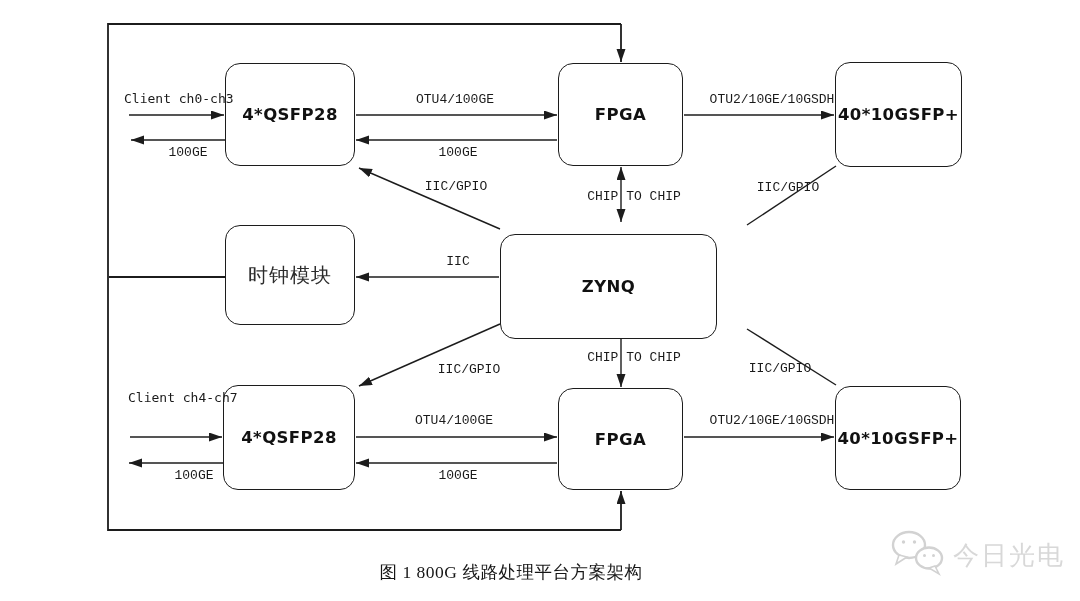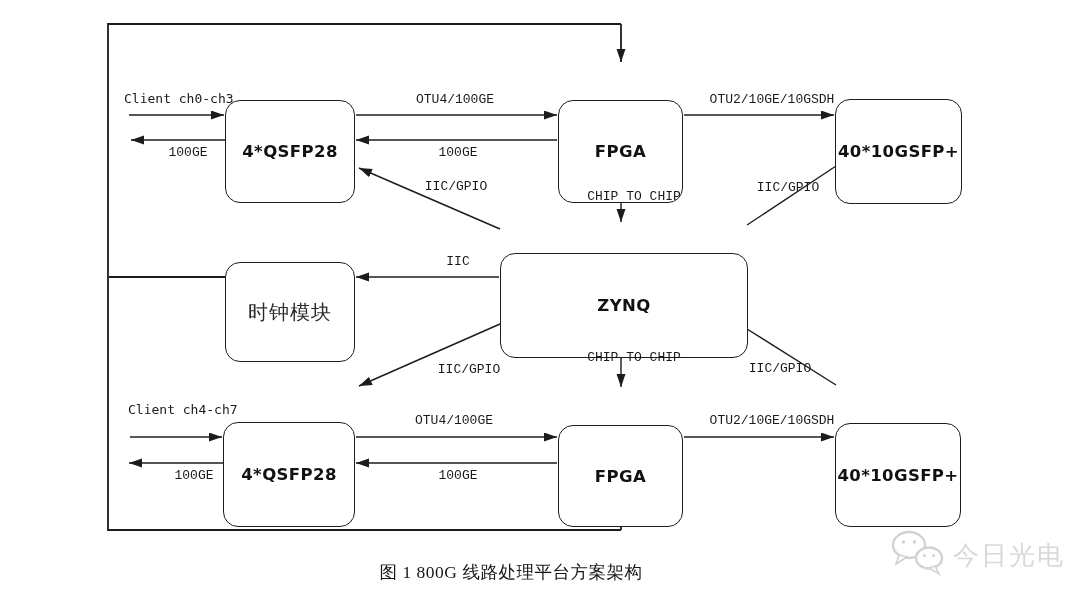--- a/index.html
+++ b/index.html
@@ -21,21 +21,20 @@
   }
   .box {
     position: absolute;
     box-sizing: border-box;
     border: 1.6px solid #1c1c1c;
     border-radius: 15px;
     background: #ffffff;
     display: flex;
     align-items: center;
     justify-content: center;
-    margin-top: 37px;
   }
   .box-label {
     font-family: "DejaVu Sans", sans-serif;
     font-weight: 700;
     font-size: 16.5px;
     letter-spacing: 0.4px;
     color: #111111;
     white-space: nowrap;
   }
   .box-label.cjk {
@@ -127,21 +126,21 @@
   </div>
   <div class="box" style="left:558px;top:63px;width:125px;height:103px">
     <span class="box-label">FPGA</span>
   </div>
   <div class="box" style="left:835px;top:62px;width:127px;height:105px">
     <span class="box-label">40*10GSFP+</span>
   </div>
   <div class="box" style="left:225px;top:225px;width:130px;height:100px">
     <span class="box-label cjk">时钟模块</span>
   </div>
-  <div class="box" style="left:500px;top:216px;width:248px;height:105px">
+  <div class="box" style="left:500px;top:234px;width:217px;height:105px">
     <span class="box-label">ZYNQ</span>
   </div>
   <div class="box" style="left:223px;top:385px;width:132px;height:105px">
     <span class="box-label">4*QSFP28</span>
   </div>
   <div class="box" style="left:558px;top:388px;width:125px;height:102px">
     <span class="box-label">FPGA</span>
   </div>
   <div class="box" style="left:835px;top:386px;width:126px;height:104px">
     <span class="box-label">40*10GSFP+</span>
@@ -154,21 +153,21 @@
   <span class="lbl c" style="left:760px;top:93px">OTU2/10GE/10GSDH</span>
   <span class="lbl c" style="left:444px;top:180px">IIC/GPIO</span>
   <span class="lbl c" style="left:776px;top:181px">IIC/GPIO</span>
   <span class="lbl c" style="left:622px;top:190px">CHIP TO CHIP</span>
 
   <span class="lbl c" style="left:446px;top:255px">IIC</span>
 
   <span class="lbl c" style="left:457px;top:363px">IIC/GPIO</span>
   <span class="lbl c" style="left:768px;top:362px">IIC/GPIO</span>
   <span class="lbl c" style="left:622px;top:351px">CHIP TO CHIP</span>
-  <span class="lbl" style="left:116px;top:403px">Client ch4-ch7</span>
+  <span class="lbl" style="left:116px;top:391px">Client ch4-ch7</span>
   <span class="lbl c" style="left:182px;top:469px">100GE</span>
   <span class="lbl c" style="left:442px;top:414px">OTU4/100GE</span>
   <span class="lbl c" style="left:446px;top:469px">100GE</span>
   <span class="lbl c" style="left:760px;top:414px">OTU2/10GE/10GSDH</span>
 
   <div class="caption">图 1  800G 线路处理平台方案架构</div>
 
   <div class="watermark">
     <span>
       <svg width="56" height="48" viewBox="0 0 56 48" xmlns="http://www.w3.org/2000/svg">

